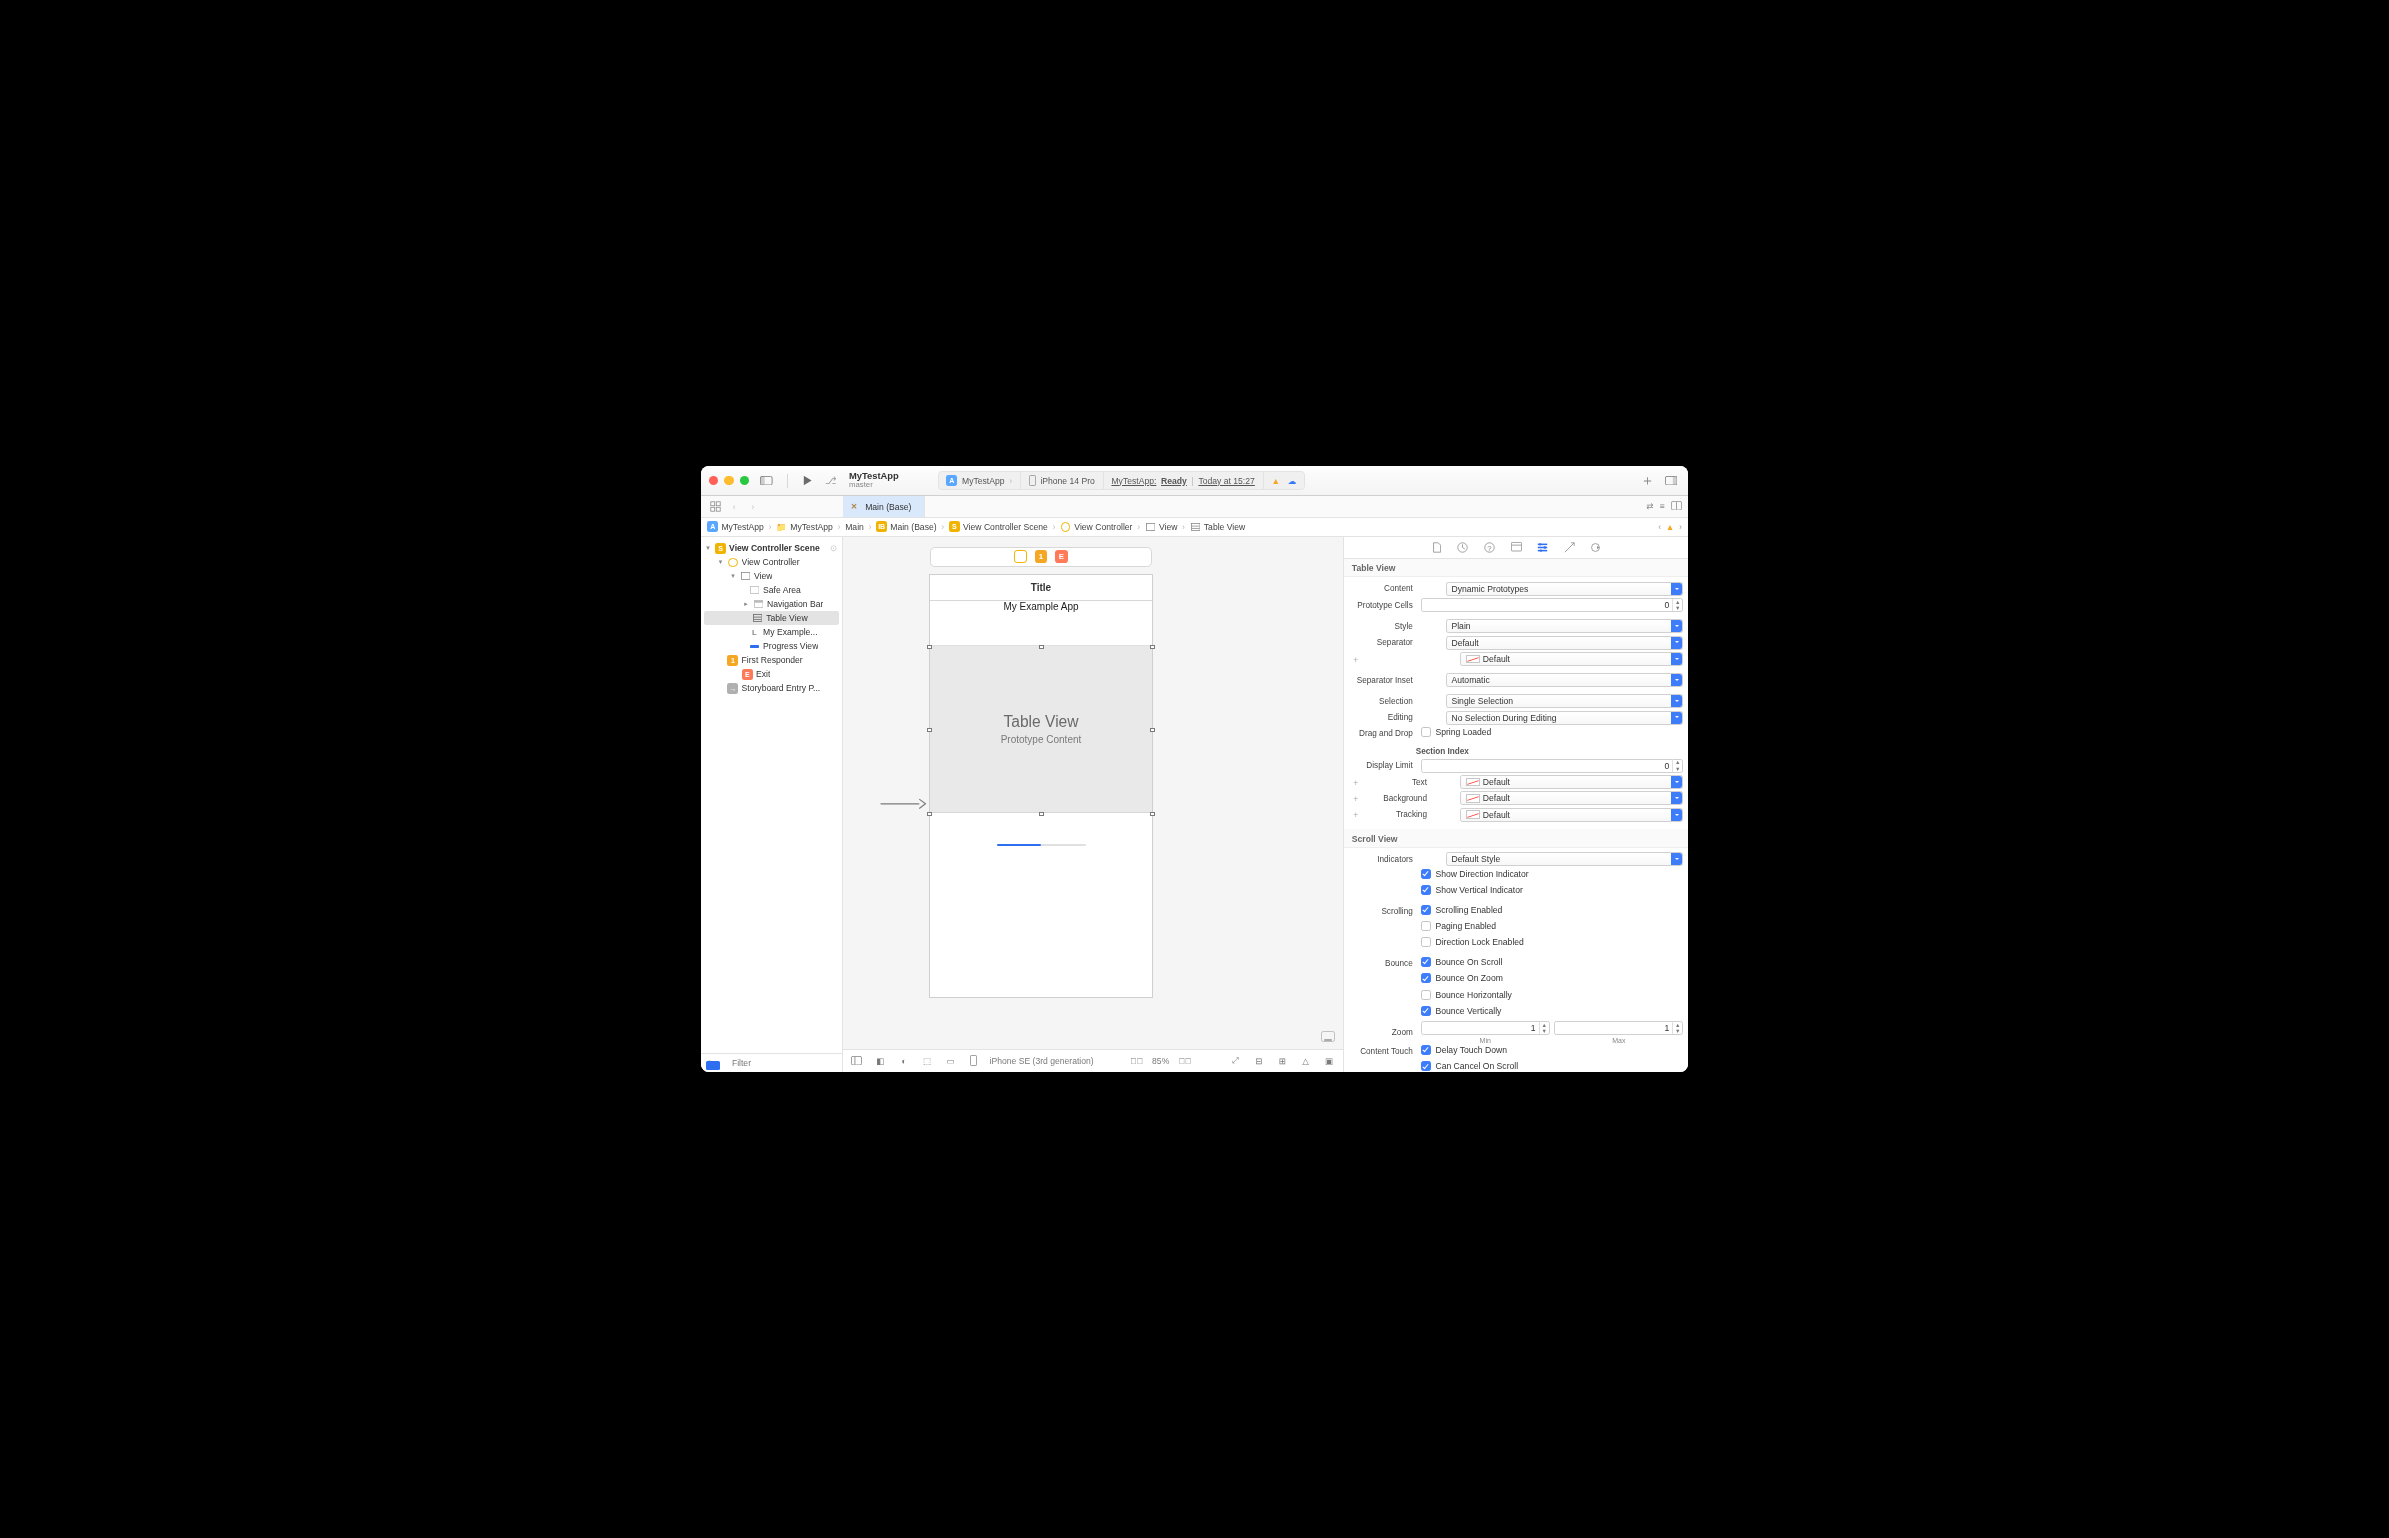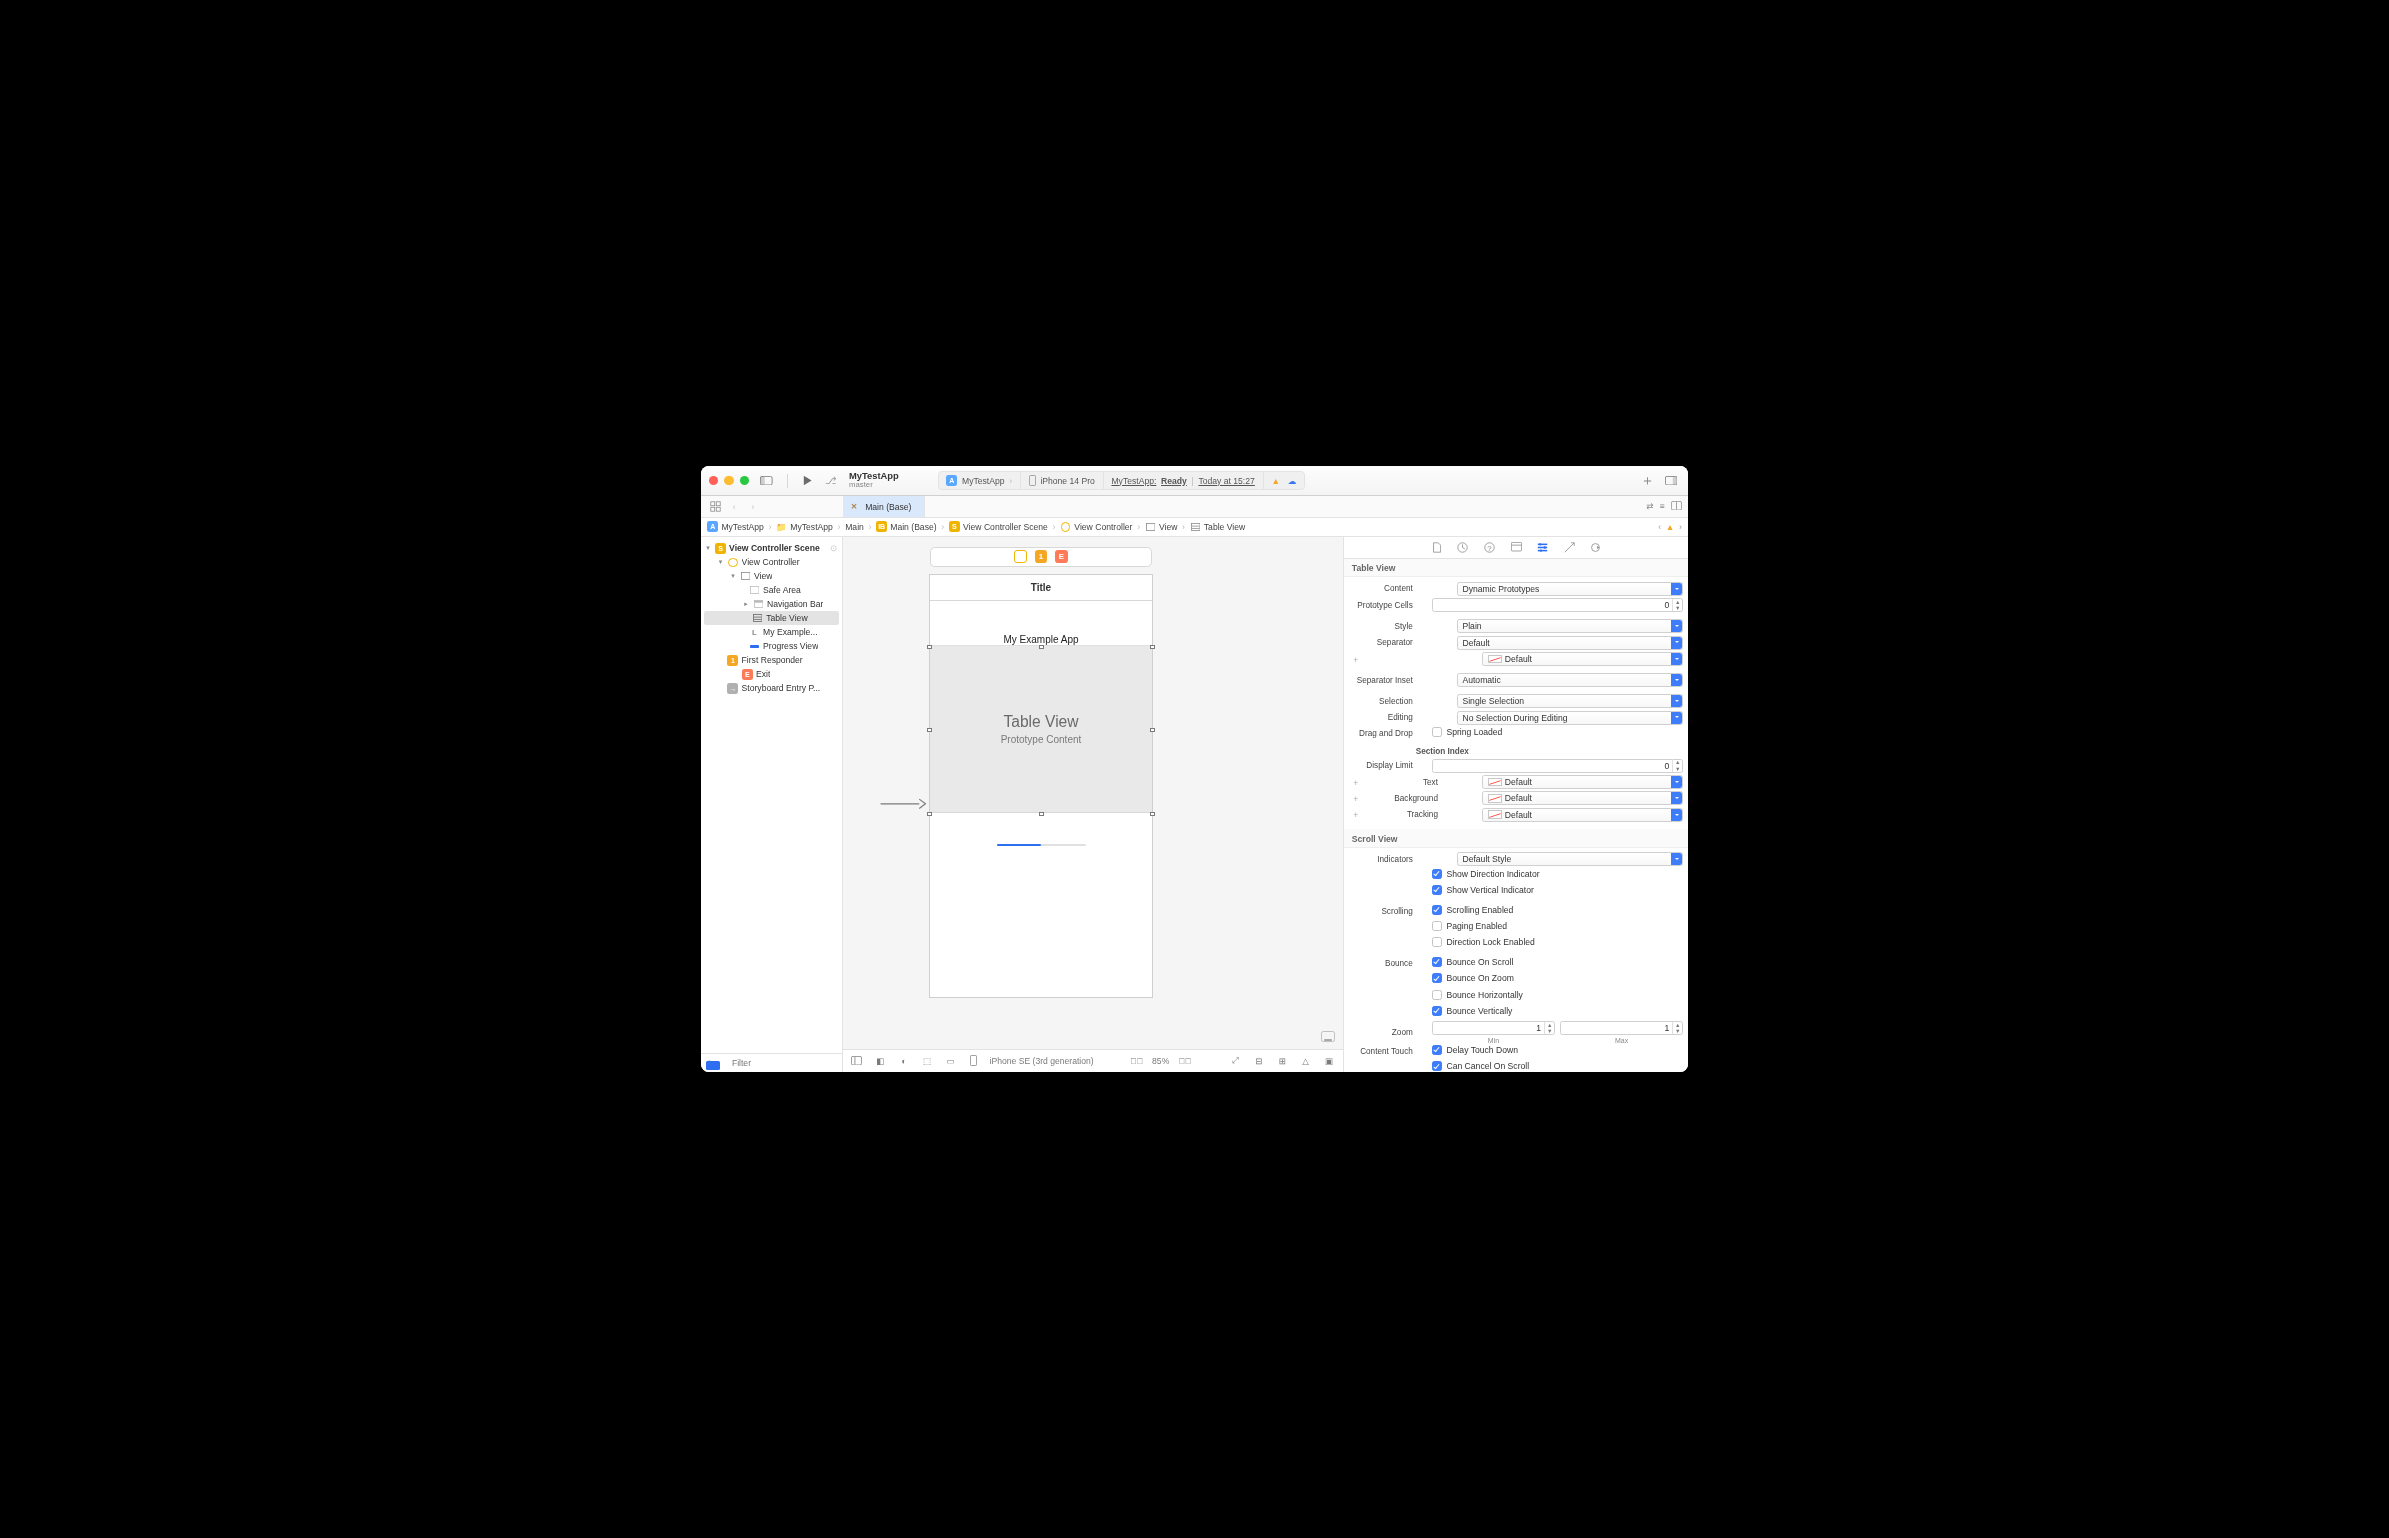--- a/index.html
+++ b/index.html
@@ -54,42 +54,42 @@
   .nav-filter{ height:18.7px; border-top:0.8px solid #e3e3e3; display:flex; align-items:center; padding:0 4.7px; color:#9a9a9a; gap:17px;}
   .nav-filter input{border:0;outline:0;font-size:8.6px;flex:1;background:transparent;color:#666;}
 
   
   .canvaswrap{ flex:1; display:flex; flex-direction:column; background:#f5f5f5; min-width:0; border-right:0.8px solid #e3e3e3;}
   .canvas{ flex:1; position:relative; overflow:hidden; background:#f5f5f5;}
   .device{ position:absolute; left:86px; top:37px; width:224px; height:424px; background:#fff; border:0.8px solid #cfcfcf;}
   .topbadges{ position:absolute; top:-28px; left:0; right:0; height:20px; border:0.8px solid #d8d8d8; border-radius:4.7px; background:#fff; display:flex; align-items:center; justify-content:center; gap:7.8px;}
   .badge{width:12.5px;height:12.5px;border-radius:3.1px;display:flex;align-items:center;justify-content:center;font-size:7.8px;color:#fff;font-weight:700;}
   .navbar{ height:26.5px; border-bottom:0.8px solid #d8d8d8; display:flex; align-items:center; justify-content:center; font-weight:600; font-size:10px;}
-  .cell{ height:45px; border-bottom:0.8px solid #e0e0e0; display:flex; align-items:flex-end; justify-content:center; font-size:10px; color:#222;}
+  .cell{ height:45px; border-bottom:0.8px solid #e0e0e0; display:flex; align-items:flex-start; justify-content:center; font-size:10px; color:#222;}
   .tvplace{ height:167px; background:#e9e9e9; border-bottom:0.8px solid #d8d8d8; display:flex; flex-direction:column; align-items:center; justify-content:center; color:#7a7a7a;}
   .tvplace .big{font-size:15.6px; color:#6a6a6a;}
   .tvplace .sub{font-size:10px; margin-top:3.1px;}
   .prog{ margin:31px auto 0; width:89px; height:2.3px; background:#e0e0e0; border-radius:1.6px; position:relative;}
   .prog .fill{position:absolute;left:0;top:0;bottom:0;width:50%;background:#2e6ff2;border-radius:1.6px;}
   .selhandle{ position:absolute; width:4.7px; height:4.7px; background:#fff; border:0.8px solid #7a7a7a;}
   .entry-arrow{ position:absolute; left:36px; top:259px; color:#7a7a7a;}
 
   .canvasbar{ height:23.4px; background:#fff; border-top:0.8px solid #e3e3e3; display:flex; align-items:center; padding:0 6.2px; color:#7a7a7a; gap:7.8px;}
   .canvasbar .spacer{flex:1;}
   .canvasbar .ib{width:15.6px;height:15.6px;display:flex;align-items:center;justify-content:center;}
 
   
   .inspector{ width:344px; background:#fff; display:flex; flex-direction:column; min-height:0;}
   .insp-tabs{ height:22px; border-bottom:0.8px solid #e3e3e3; display:flex; align-items:center; justify-content:center; gap:11px; color:#8a8a8a;}
   .insp-tabs .t{width:15.6px;height:15.6px;display:flex;align-items:center;justify-content:center;border-radius:3.1px;}
   .insp-tabs .t.sel{color:#2e6ff2;}
   .insp-body{ flex:1; overflow:auto;}
   .sect-h{ padding:4.7px 7.8px 3.1px; font-size:8.6px; font-weight:600; color:#666; border-bottom:0.8px solid #eee; background:#fafafa;}
   .sect{ padding:3.1px 4.7px 6.2px;}
-  .frow{ display:flex; align-items:center; height:16.4px; gap:19px; padding-left:3.1px;}
+  .frow{ display:flex; align-items:center; height:16.4px; gap:8px; padding-left:3.1px;}
   .frow .flab{ width:61px; text-align:right; font-size:8.2px; color:#444;}
   .frow .plus{ width:7.8px; text-align:center; color:#b0b0b0; font-size:9.4px; margin-right:-1.6px;}
   .ctrl{ flex:1; position:relative; height:14px;}
   .popup{ height:14px; border:0.8px solid #d0d0d0; border-radius:2.3px; background:linear-gradient(#fff,#f7f7f7); display:flex; align-items:center; padding:0 12.5px 0 4.7px; font-size:8.6px; color:#333; position:relative;margin-left:25px;}
   .popup .cap{ position:absolute; right:0; top:0; bottom:0; width:11px; background:#3d7cfb; border-radius:0 2.3px 2.3px 0; display:flex; align-items:center; justify-content:center;}
   .popup .cap::after{content:"";border:2.3px solid transparent;border-top-color:#fff;position:relative;top:0.8px;}
   .stepper{ height:14px; border:0.8px solid #d0d0d0; border-radius:2.3px; display:flex; align-items:center; background:#fff;}
   .stepper .num{flex:1;text-align:right;padding-right:3.1px;font-size:8.6px;}
   .stepper .arrs{width:10px;border-left:0.8px solid #e0e0e0;display:flex;flex-direction:column;}
   .stepper .arrs span{flex:1;font-size:5.5px;color:#777;text-align:center;line-height:6.2px;}

